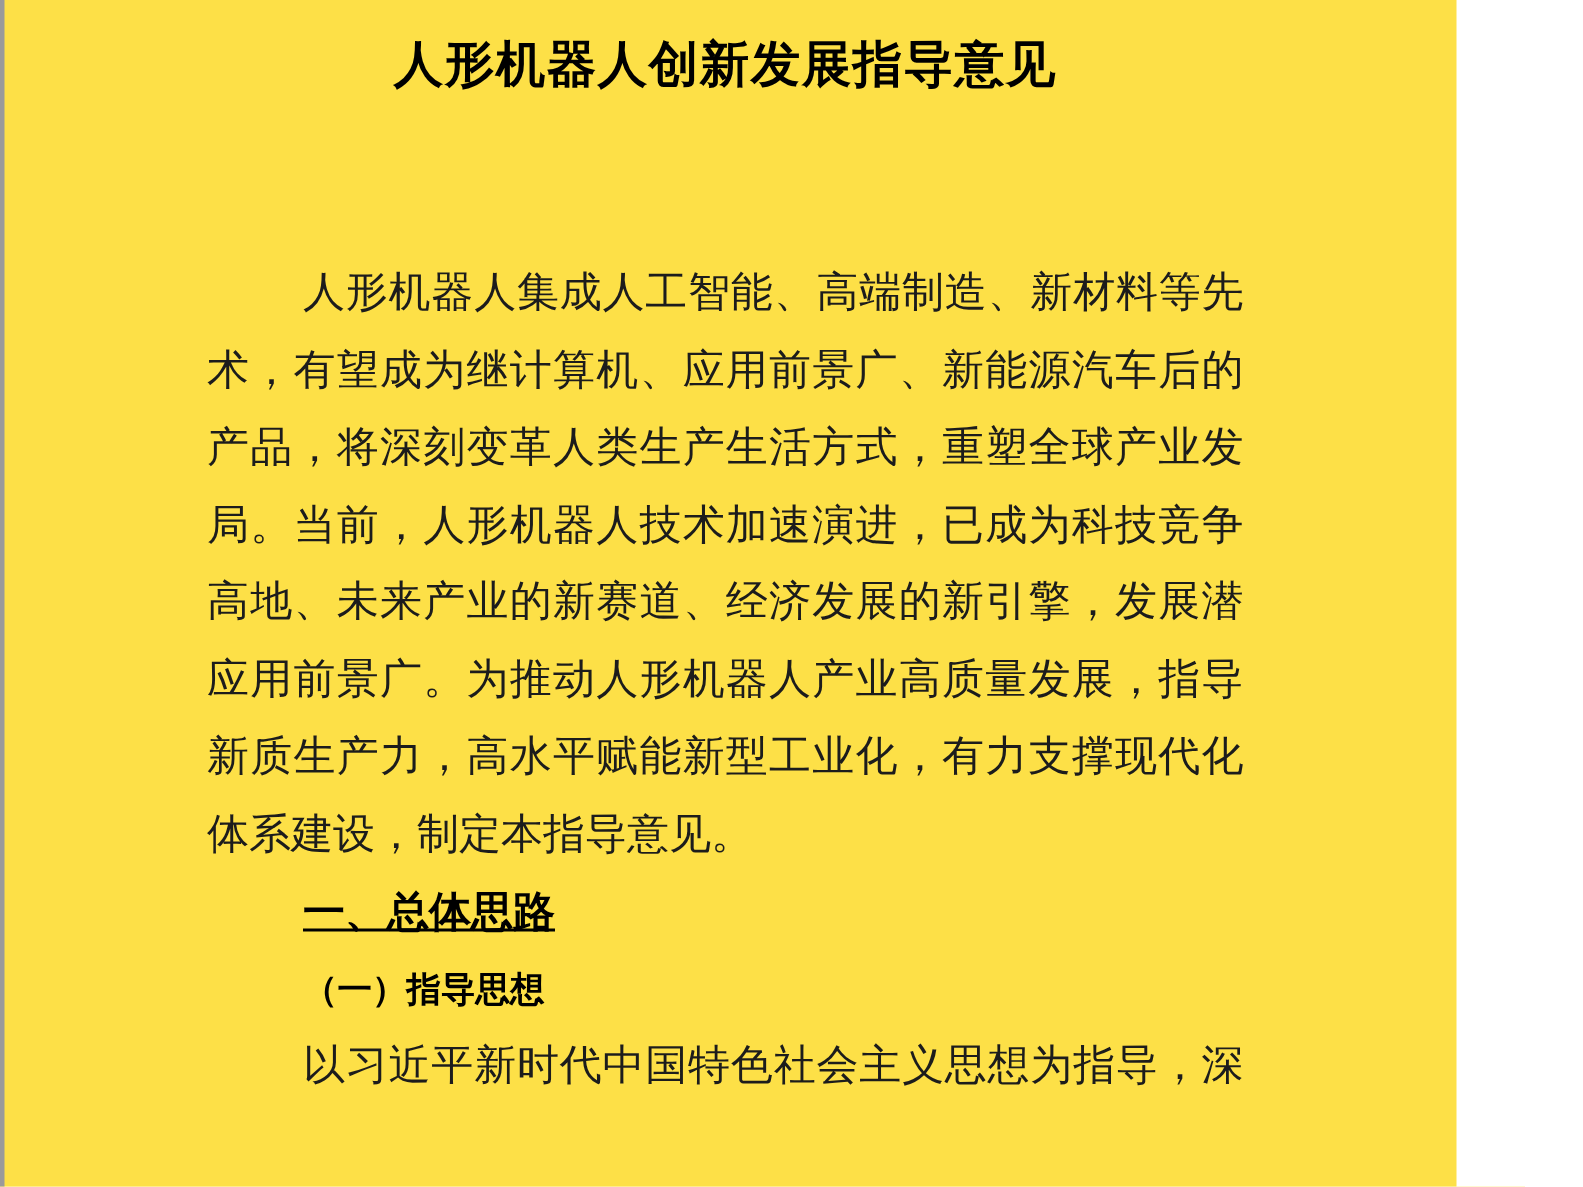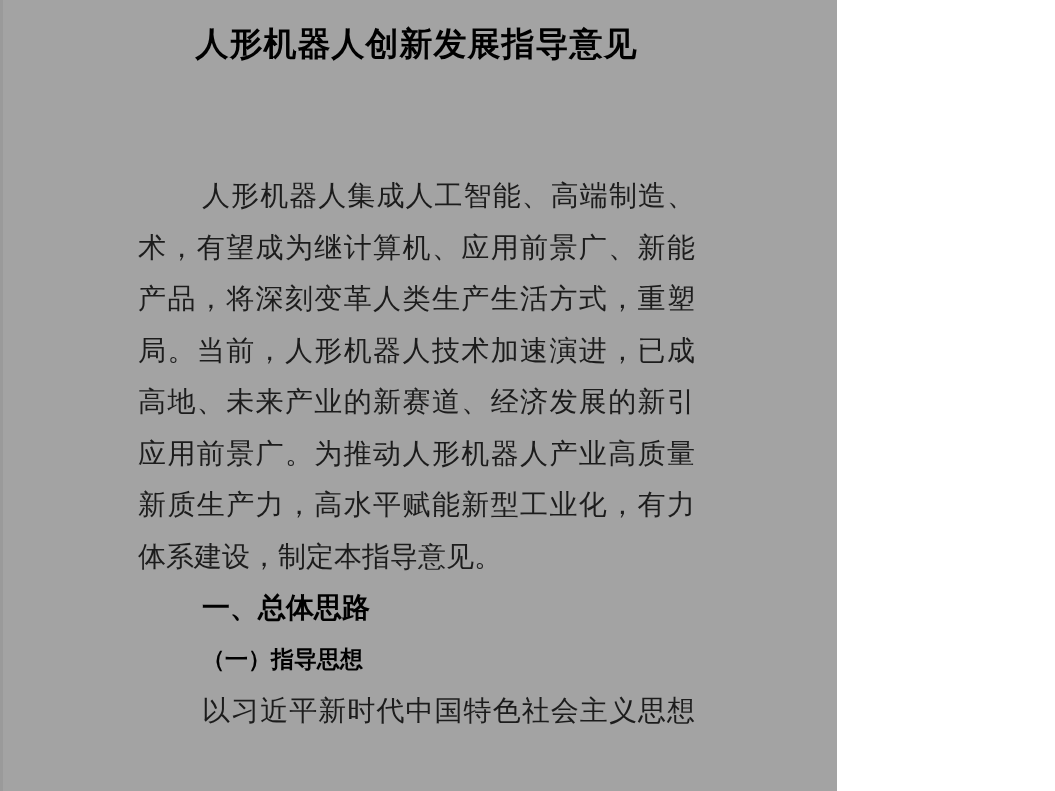--- a/index.html
+++ b/index.html
@@ -8,24 +8,24 @@
     background: #ffffff;
   }
   body {
     width: 1055px;
     height: 791px;
     overflow: hidden;
     font-family: "Liberation Serif", "DejaVu Serif", serif;
   }
   .page {
     position: relative;
-    width: 837px;
+    width: 971px;
     height: 791px;
     box-sizing: border-box;
-    background: #a3a3a3;
+    background: #fde047;
     padding: 24px 142px 4px 138px;
   }
   .edge-line {
     position: absolute;
     left: 0;
     top: 0;
     width: 3px;
     height: 791px;
     background: #9a9a9a;
   }
@@ -54,20 +54,21 @@
     text-align-last: justify;
     text-justify: inter-character;
   }
   .indent {
     text-indent: 64px;
   }
   .h1 {
     font-family: "Liberation Sans", "DejaVu Sans", sans-serif;
     font-weight: bold;
     color: #000000;
+    text-decoration: underline;
   }
   .h2 {
     font-weight: bold;
     color: #000000;
     font-size: 23px;
   }
 </style>
 </head>
 <body>
 

